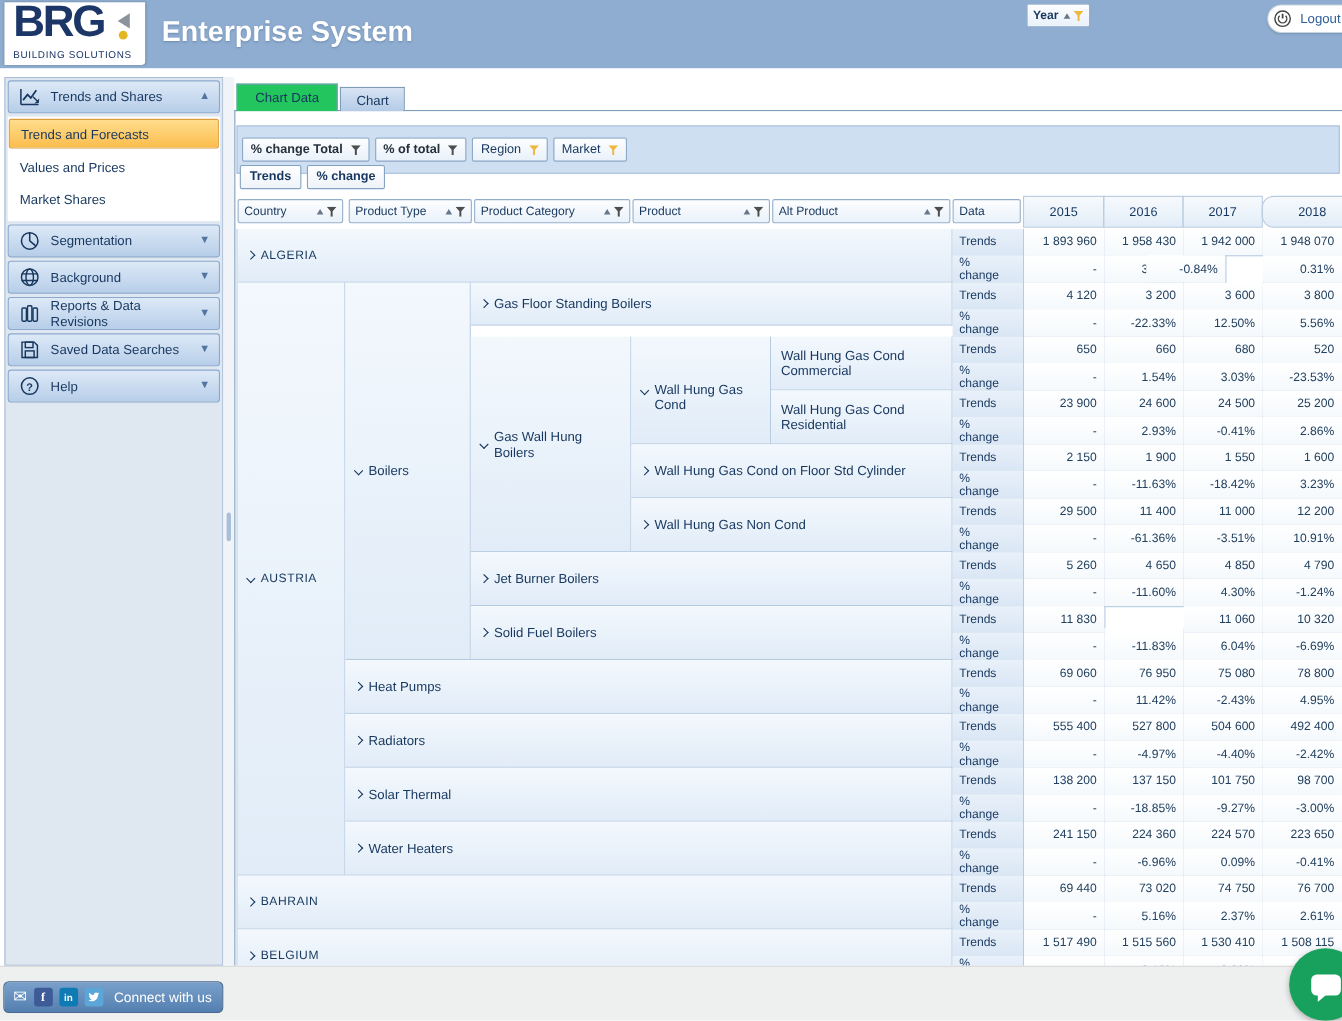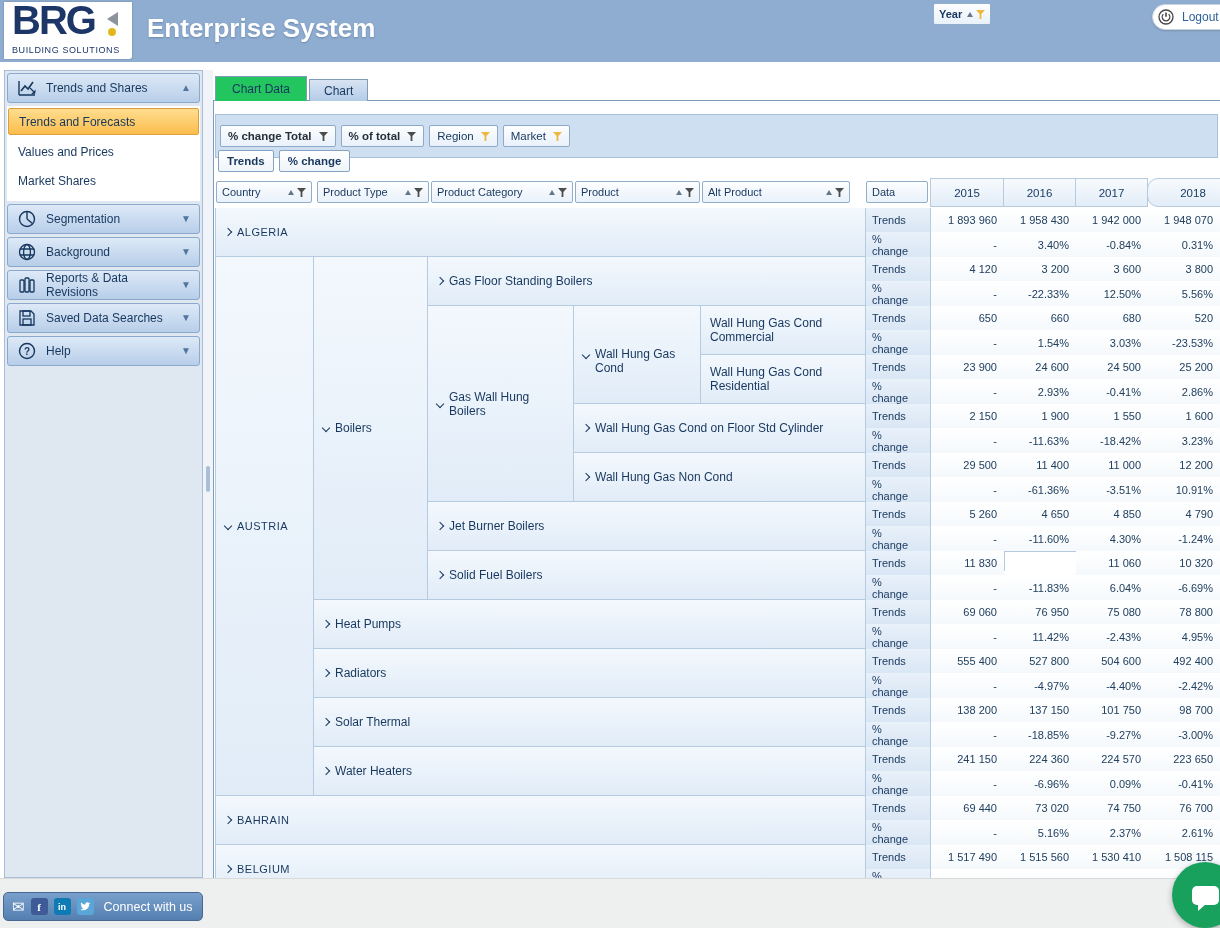--- a/index.html
+++ b/index.html
@@ -284,21 +284,21 @@
   </div>
   <div class="chip" style="left:360px;width:125px;">
     <span>Product</span>
     <span class="icgrp">
         <span class="tri"></span>
       <svg width="9" height="9" viewBox="0 0 10 10">
           <path d="M0 0h10L6 4.5V10H4V4.5Z" fill="#4d4d4d"></path>
         </svg>
       </span>
   </div>
-  <div class="chip" style="left:487px;width:148px;">
+  <div class="chip" style="left:487px;width:162px;">
     <span>Alt Product</span>
     <span class="icgrp">
         <span class="tri"></span>
       <svg width="9" height="9" viewBox="0 0 10 10">
           <path d="M0 0h10L6 4.5V10H4V4.5Z" fill="#4d4d4d"></path>
         </svg>
       </span>
   </div>
   <div class="chip" style="left:651px;width:62px;">
     <span>Data</span>
@@ -324,21 +324,21 @@
       <span>ALGERIA</span>
   </div>
   <div class="tcell cty" style="left:0;top:49px;width:98px;height:539px;">
     <span class="chev d"></span>
       <span>AUSTRIA</span>
   </div>
   <div class="tcell" style="left:98px;top:49px;width:114px;height:343px;">
     <span class="chev d"></span>
       <span>Boilers</span>
   </div>
-  <div class="tcell" style="left:212px;top:49px;width:438px;height:49px;">
+  <div class="tcell" style="left:212px;top:49px;width:438px;height:39px;">
     <span class="chev r"></span>
       <span>Gas Floor Standing Boilers</span>
   </div>
   <div class="tcell" style="left:212px;top:98px;width:146px;height:196px;">
     <span class="chev d"></span>
       <span style="max-width:86px;">Gas Wall Hung Boilers</span>
   </div>
   <div class="tcell" style="left:358px;top:98px;width:127px;height:98px;">
     <span class="chev d"></span>
       <span style="max-width:82px;margin-top:12px;">Wall Hung Gas Cond</span>
@@ -396,21 +396,21 @@
       </div>
       <div class="gcell num" style="left: 715px; top: 0px; width: 74px; height: 25px;">1 893 960</div>
       <div class="gcell num" style="left: 788px; top: 0px; width: 73px; height: 25px;">1 958 430</div>
       <div class="gcell num" style="left: 860px; top: 0px; width: 73px; height: 25px;">1 942 000</div>
       <div class="gcell num" style="left: 932px; top: 0px; width: 73px; height: 25px;">1 948 070</div>
       <div class="gcell lab" style="left: 650px; top: 24px; width: 65px; height: 26px;">
         <span>% change</span>
       </div>
       <div class="gcell num" style="left: 715px; top: 24px; width: 74px; height: 26px;">-</div>
       <div class="gcell num" style="left: 788px; top: 24px; width: 73px; height: 26px;">3.40%</div>
-      <div class="gcell num" style="left: 860px; top: 24px; width: 73px; height: 26px; text-align: center;">-0.84%</div>
+      <div class="gcell num" style="left: 826px; top: 24px; width: 73px; height: 26px; text-align: center;">-0.84%</div>
       <div class="gcell num" style="left: 932px; top: 24px; width: 73px; height: 26px;">0.31%</div>
       <div class="gcell lab" style="left: 650px; top: 49px; width: 65px; height: 25px;">
         <span>Trends</span>
       </div>
       <div class="gcell num" style="left: 715px; top: 49px; width: 74px; height: 25px;">4 120</div>
       <div class="gcell num" style="left: 788px; top: 49px; width: 73px; height: 25px;">3 200</div>
       <div class="gcell num" style="left: 860px; top: 49px; width: 73px; height: 25px;">3 600</div>
       <div class="gcell num" style="left: 932px; top: 49px; width: 73px; height: 25px;">3 800</div>
       <div class="gcell lab" style="left: 650px; top: 73px; width: 65px; height: 26px;">
         <span>% change</span>

